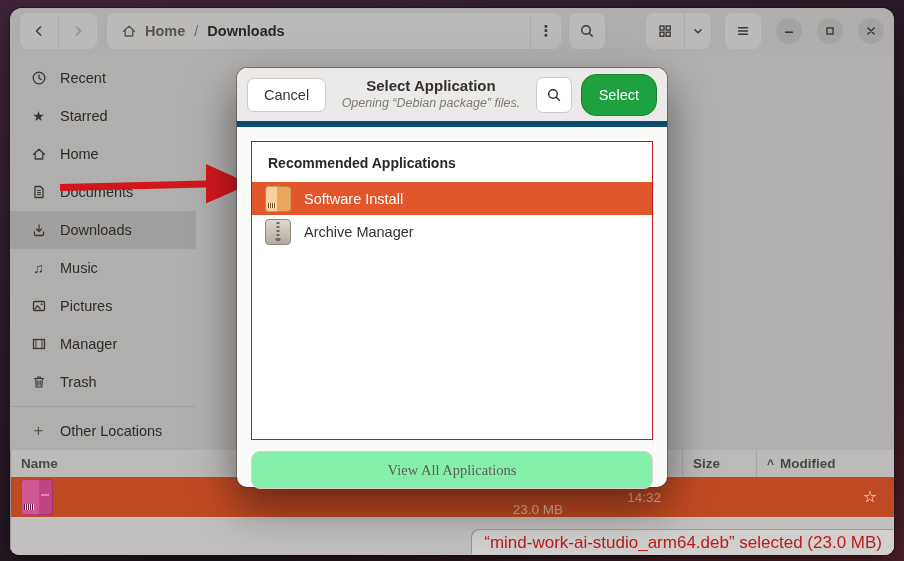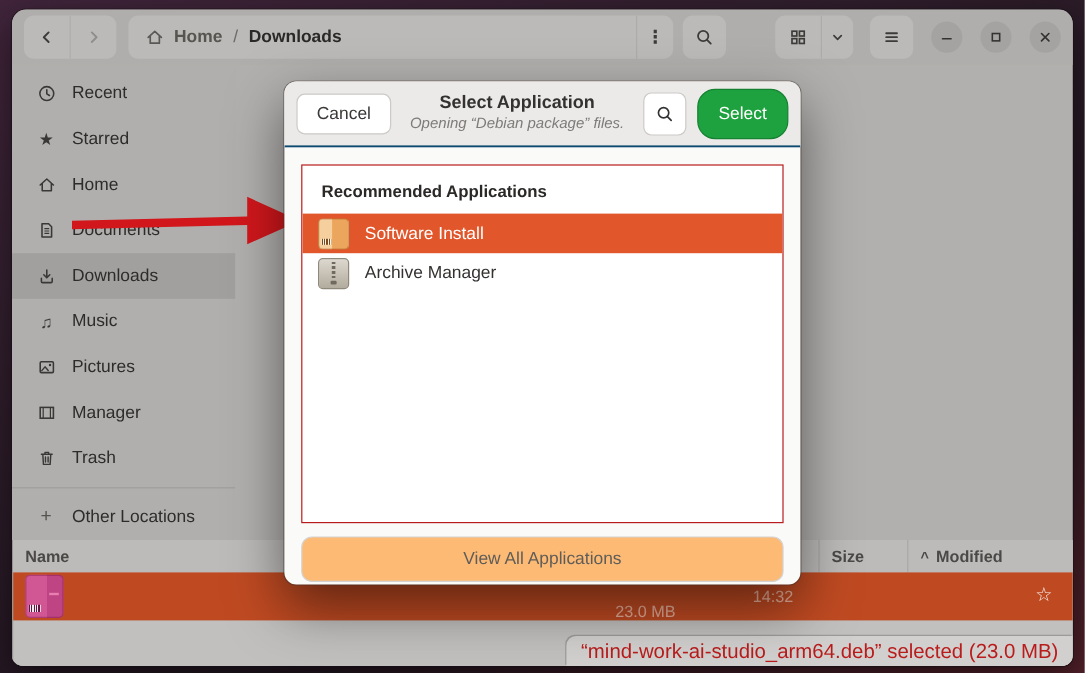--- a/index.html
+++ b/index.html
@@ -60,21 +60,21 @@
   .status-bar{position:absolute;right:0;bottom:0;height:25px;background:#d2d0ce;border-radius:8px 0 0 0;
     display:flex;align-items:center;padding:0 12px;font-size:17px;color:#b91c1c;
     box-shadow:-1px -1px 0 rgba(125,123,121,.55);text-align:right;}
 
   
   .arrow{position:absolute;left:60px;top:161px;z-index:5;pointer-events:none;}
 
   
   .dialog{position:absolute;left:237px;top:68px;width:430px;height:419px;background:#fafaf9;border-radius:10px;
     box-shadow:0 0 0 1px rgba(62,50,44,.45),0 18px 45px rgba(0,0,0,.5);z-index:10;display:flex;flex-direction:column;box-sizing:border-box;}
-  .dlg-header{height:53px;flex:none;background:#eceae8;border-bottom:2px solid #0c4a6e;border-radius:10px 10px 0 0;
+  .dlg-header{height:53px;flex:none;background:#eceae8;border-bottom:6px solid #0c4a6e;border-radius:10px 10px 0 0;
     display:flex;align-items:center;padding:0 10px;gap:9px;}
   .btn-cancel{height:34px;padding:0 16px;background:#ffffff;border:1px solid #ccc9c7;border-radius:7px;
     font-size:14.5px;color:#3a3836;display:flex;align-items:center;cursor:pointer;font-family:inherit;}
   .dlg-titlebox{flex:1;text-align:center;line-height:1.25;overflow:hidden;}
   .dlg-title{font-weight:700;font-size:15px;color:#343230;}
   .dlg-sub{font-size:12.5px;color:#7d7b78;font-style:italic;}
   .btn-search{width:34px;height:34px;background:#ffffff;border:1px solid #ccc9c7;border-radius:7px;
     display:flex;align-items:center;justify-content:center;color:#343230;cursor:pointer;}
   .btn-select{height:42px;padding:0 17px;background:var(--select-green,#1da23f);border:1px solid #158131;border-radius:15px;
     color:#fff;font-size:14.5px;display:flex;align-items:center;cursor:pointer;font-family:inherit;}
@@ -85,22 +85,22 @@
   .app-row.selected{background:var(--accent-orange,#e1572b);color:#fff;}
   .app-icon{width:26px;height:26px;border-radius:4px;position:relative;flex:none;box-sizing:border-box;}
   .icon-deb-install{background:linear-gradient(90deg,#f5cf9e 0 11px,#eba55c 11px);border:1px solid rgba(160,90,30,.45);}
   .icon-deb-install::after{content:"";position:absolute;left:2px;bottom:3px;width:8px;height:5px;
     background:repeating-linear-gradient(90deg,#7a4a1e 0 1px,#fdf3e4 1px 2px);}
   .icon-archive{background:linear-gradient(180deg,#ddd8cf,#b2ac9e);border:1px solid #8f897c;}
   .icon-archive::after{content:"";position:absolute;left:50%;top:2px;bottom:6px;width:3px;transform:translateX(-50%);
     background:repeating-linear-gradient(180deg,#6f695e 0 2px,rgba(0,0,0,0) 2px 4px);}
   .icon-archive::before{content:"";position:absolute;left:50%;bottom:3px;width:5px;height:3px;transform:translateX(-50%);
     background:#6f695e;border-radius:1px;}
-  .btn-viewall{margin-top:11px;height:38px;flex:none;background:#fdba74;border:1px solid #d4d2d0;border-radius:9px;
-    font-size:14.5px;color:#5f5d59;display:flex;align-items:center;justify-content:center;cursor:pointer;font-family:Liberation Sans, sans-serif;}
+  .btn-viewall{margin-top:11px;height:38px;flex:none;background:#86efac;border:1px solid #d4d2d0;border-radius:9px;
+    font-size:14.5px;color:#5f5d59;display:flex;align-items:center;justify-content:center;cursor:pointer;font-family:Liberation Serif, serif;}
   svg{display:block;}
 </style>
 </head>
 <body>
 
 <div class="stage">
 
   <div class="window">
 
     <div class="titlebar">

